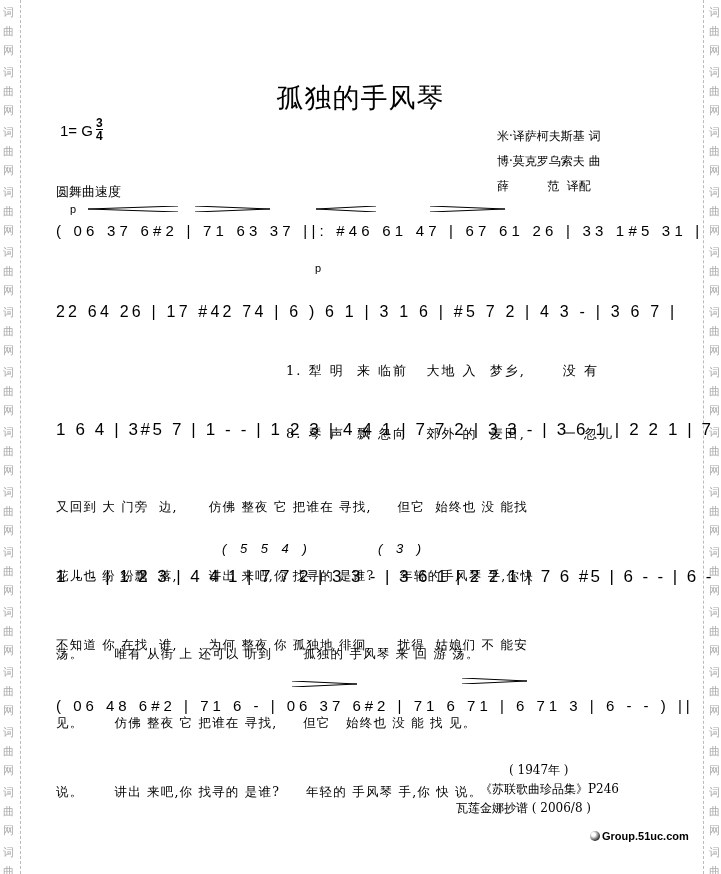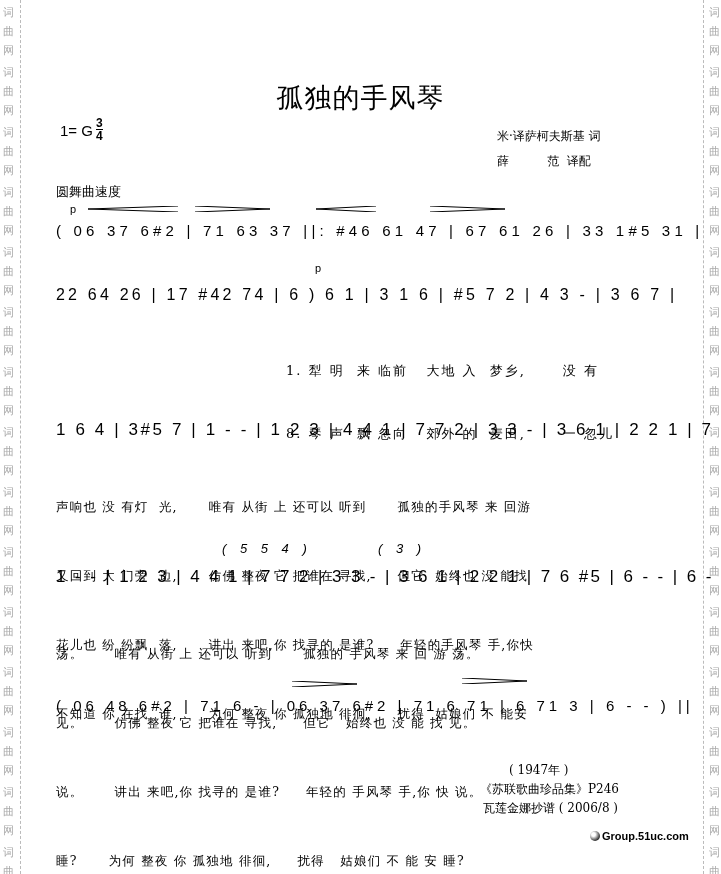--- a/index.html
+++ b/index.html
@@ -130,20 +130,21 @@
 <div class="title">孤独的手风琴</div>
 
 <div class="key">1= G</div>
 <div class="frac">
   <div>3</div>
   <div class="bar">4</div>
 </div>
 
 <div class="credits">
   <div>米·译萨柯夫斯基 词</div>
+  <div>博·莫克罗乌索夫 曲</div>
   <div style="white-space:pre">薛          范  译配</div>
 </div>
 
 <div class="tempo">圆舞曲速度</div>
 
 <div class="dyn" style="left:70px;top:203px">p</div>
 <svg class="hair" style="left:88px;top:206px;width:90px">
     <path d="M0 3 L90 0 M0 3 L90 6" stroke="#000" stroke-width="1" fill="none"></path>
   </svg>
 <svg class="hair" style="left:195px;top:206px;width:75px">
@@ -151,51 +152,49 @@
   </svg>
 <svg class="hair" style="left:316px;top:206px;width:60px">
     <path d="M0 3 L60 0 M0 3 L60 6" stroke="#000" stroke-width="1" fill="none"></path>
   </svg>
 <svg class="hair" style="left:430px;top:206px;width:75px">
     <path d="M0 0 L75 3 M0 6 L75 3" stroke="#000" stroke-width="1" fill="none"></path>
   </svg>
 <div class="staff it" style="top:222px;font-size:15px;letter-spacing:4.2px">( 06 37 6#2 | 71 63 37 ||: #46 61 47 | 67 61 26 | 33 1#5 31 |</div>
 
 <div class="dyn" style="left:315px;top:262px">p</div>
-<div class="staff" style="top:286px;font-size:16px;letter-spacing:3.2px">22 64 26 | 17 #42 74 | 6 ) 6 1 | 3 1 6 | #5 7 2 | 4 3 - | 3 6 7 |</div>
+<div class="staff" style="top:303px;font-size:16px;letter-spacing:3.2px">22 64 26 | 17 #42 74 | 6 ) 6 1 | 3 1 6 | #5 7 2 | 4 3 - | 3 6 7 |</div>
 <div class="lyr" style="left:286px;top:318px;line-height:21px">
   <div>1. 犁 明  来 临前   大地 入  梦乡,      没 有</div>
   <div>8. 琴 声  飘 忽向   郊外 的  麦田,      一 忽儿</div>
 </div>
 
 <div class="staff" style="top:420px;font-size:17px;letter-spacing:2.6px">1 6 4 | 3#5 7 | 1 - - | 1 2 3 | 4 4 1 | 7 7 2 | 3 3 - | 3 6 1 | 2 2 1 | 7 6 7 |</div>
 <div class="lyr" style="left:56px;top:449px;line-height:23px;font-size:12.5px;letter-spacing:1.2px">
-  <div>声响也 没 有灯  光,      唯有 从街 上 还可以 听到      孤独的手风琴 来 回游</div>
   <div>又回到 大 门旁  边,      仿佛 整夜 它 把谁在 寻找,     但它  始终也 没 能找</div>
   <div>花儿也 纷 纷飘  落,      讲出 来吧,你 找寻的 是谁?     年轻的手风琴 手,你快</div>
   <div>不知道 你 在找  谁,      为何 整夜 你 孤独地 徘徊,     扰得  姑娘们 不 能安</div>
 </div>
 
 <div class="paren" style="left:222px;top:541px">( 5 5 4 )</div>
 <div class="paren" style="left:378px;top:541px">( 3 )</div>
 <div class="staff" style="top:567px;font-size:17px;letter-spacing:2.4px">1 - - | 1 2 3 | 4 4 1 | 7 7 2 | 3 3 - | 3 6 1 | 2 2 1 | 7 6 #5 | 6 - - | 6 - - :||</div>
 <div class="lyr" style="left:56px;top:596px;line-height:23px;font-size:12.5px;letter-spacing:1.2px">
   <div>荡。      唯有 从街 上 还可以 听到      孤独的 手风琴 来 回 游 荡。</div>
   <div>见。      仿佛 整夜 它 把谁在 寻找,     但它   始终也 没 能 找 见。</div>
   <div>说。      讲出 来吧,你 找寻的 是谁?     年轻的 手风琴 手,你 快 说。</div>
-  <div>睡?      为何 整夜 你 孤独地 徘徊,     扰得   姑娘们 不 能 安 睡?</div>
 </div>
 
 <svg class="hair" style="left:292px;top:681px;width:65px">
     <path d="M0 0 L65 3 M0 6 L65 3" stroke="#000" stroke-width="1" fill="none"></path>
   </svg>
 <svg class="hair" style="left:462px;top:678px;width:65px">
     <path d="M0 0 L65 3 M0 6 L65 3" stroke="#000" stroke-width="1" fill="none"></path>
   </svg>
 <div class="staff it" style="top:697px;font-size:15px;letter-spacing:4px">( 06 48 6#2 | 71 6 - | 06 37 6#2 | 71 6 71 | 6 71 3 | 6 - - ) ||</div>
 
 <div class="foot" style="left:509px;top:762px">( 1947年 )</div>
 <div class="foot" style="left:480px;top:781px">《苏联歌曲珍品集》P246</div>
-<div class="foot" style="left:483px;top:800px">瓦莲金娜抄谱 ( 2006/8 )</div>
+<div class="foot" style="left:456px;top:800px">瓦莲金娜抄谱 ( 2006/8 )</div>
 <div class="logo">
   <span class="ball"></span>
   <span>Group.51uc.com</span>
 </div>
 
 </body></html>

